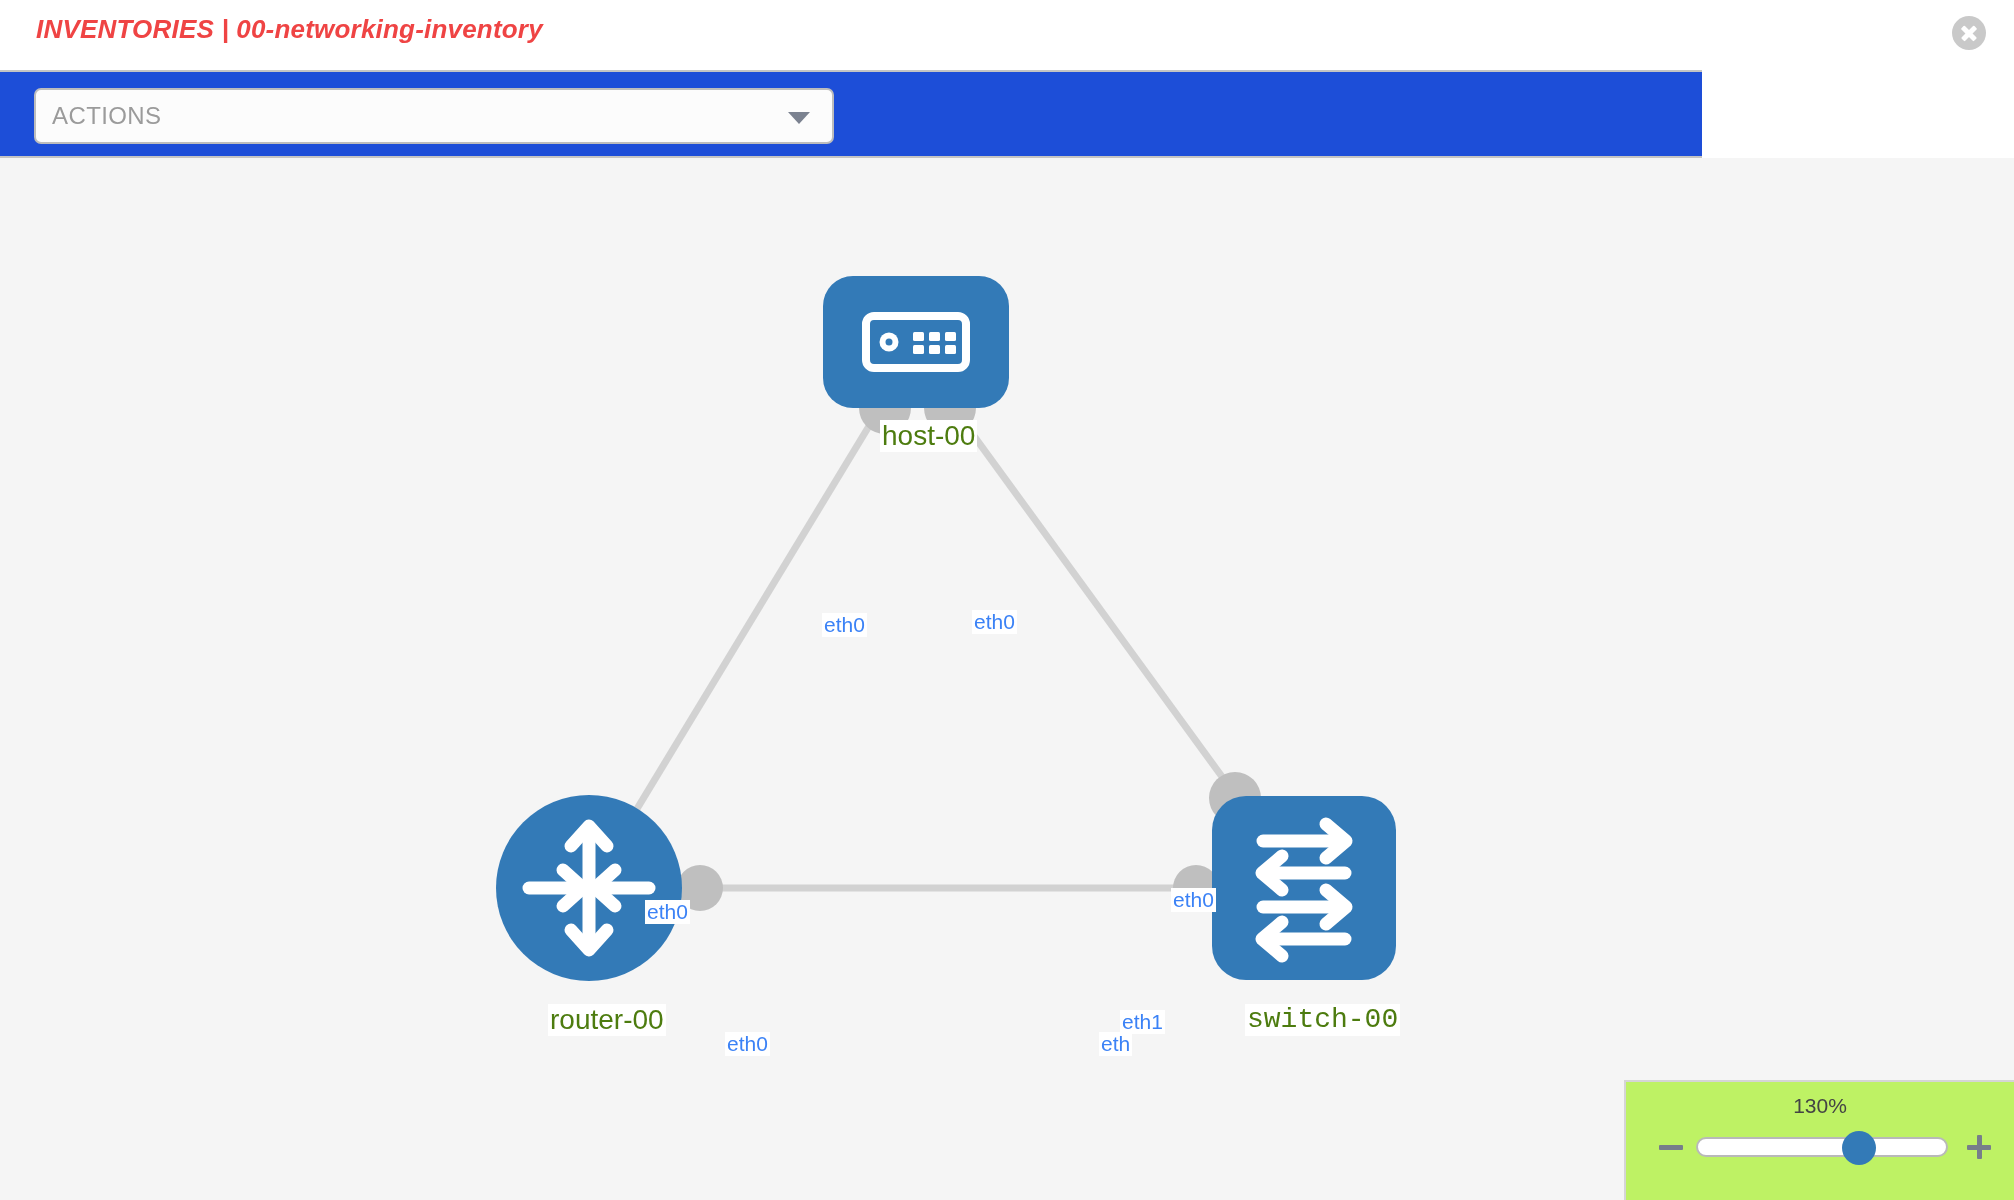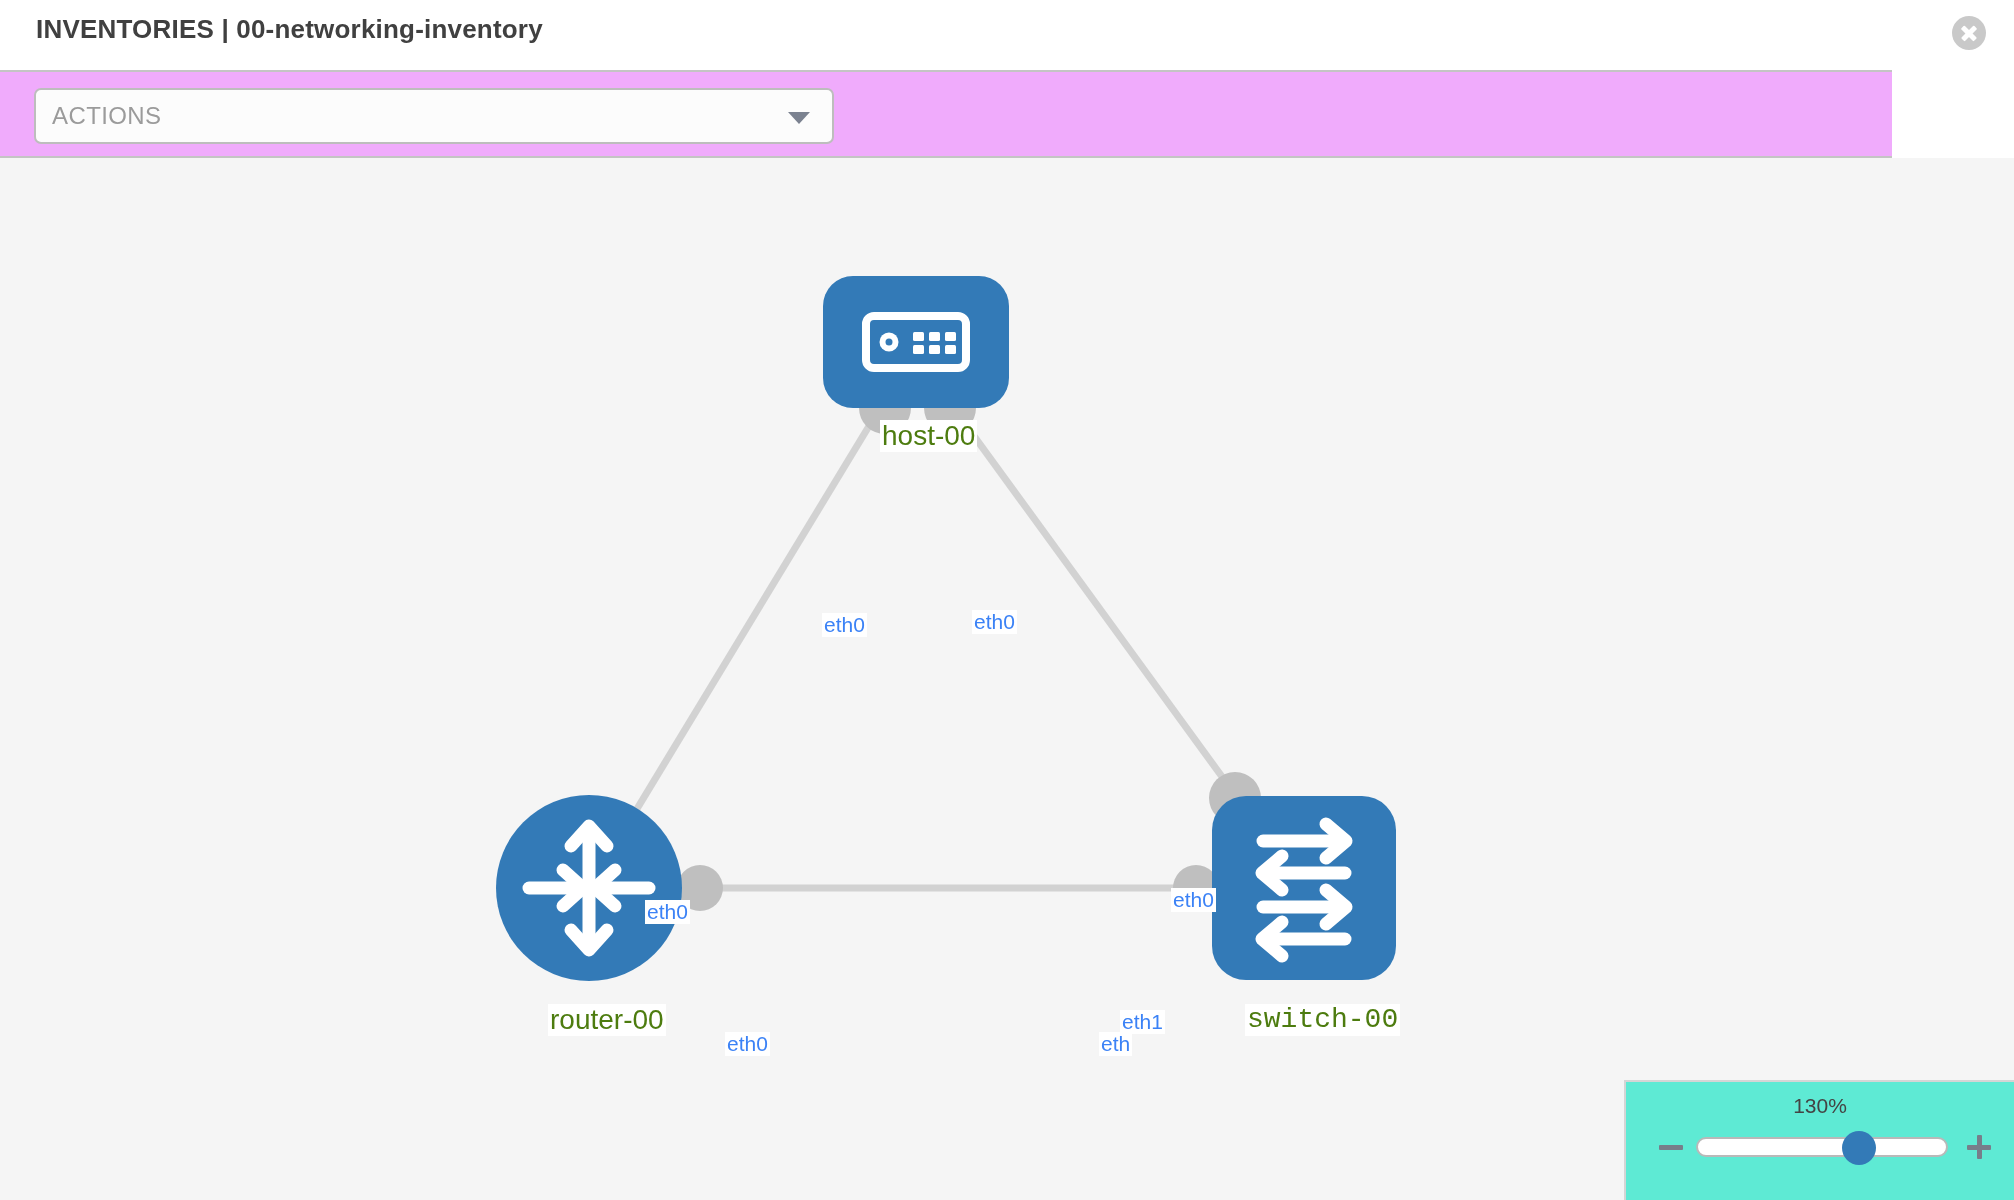--- a/index.html
+++ b/index.html
@@ -14,43 +14,44 @@
 
   
   .header {
     position: absolute; left: 0; top: 0;
     width: 2014px; height: 70px;
     background: #ffffff;
   }
   .header-title {
     position: absolute; left: 36px; top: 14px;
     font-size: 26px; font-weight: bold;
-    color: #404040; letter-spacing: .2px;
+    color: #ef4444; letter-spacing: .2px;
     white-space: nowrap;
+    font-style: italic;
   }
   .close-btn {
     position: absolute; right: 28px; top: 16px;
     width: 34px; height: 34px; border-radius: 50%;
     background: #c9c9c9;
     cursor: pointer;
   }
   .close-btn::before, .close-btn::after {
     content: ""; position: absolute;
     left: 8px; top: 15.4px;
     width: 18px; height: 4.6px; border-radius: 1px;
     background: #ffffff;
   }
   .close-btn::before { transform: rotate(45deg); }
   .close-btn::after  { transform: rotate(-45deg); }
 
   
   .toolbar {
     position: absolute; left: 0; top: 70px;
-    width: 1892px; height: 88px;
-    background: #f0abfc;
+    width: 1702px; height: 88px;
+    background: #1d4ed8;
     border-top: 2px solid #c4c4c4;
     border-bottom: 2px solid #c4c4c4;
   }
   .field {
     position: absolute; top: 16px; height: 56px;
     background: #fcfcfc;
     border: 2px solid #bdbdbd;
     border-radius: 7px;
   }
   .field .fval {
@@ -105,21 +106,21 @@
     font-size: 21px;
     white-space: nowrap;
     padding: 0 2px;
     line-height: 1.15;
   }
 
   
   .zoom-panel {
     position: absolute; right: 0; bottom: 0;
     width: 390px; height: 120px;
-    background: #5eead4;
+    background: #bef264;
     border: 2px solid #d5d5d5;
     border-right: none; border-bottom: none;
   }
   .zoom-pct {
     position: absolute; left: 0; right: 0; top: 12px;
     text-align: center;
     font-size: 21px; color: #444444;
   }
   .zoom-row {
     position: absolute; left: 0; right: 0; top: 48px;

